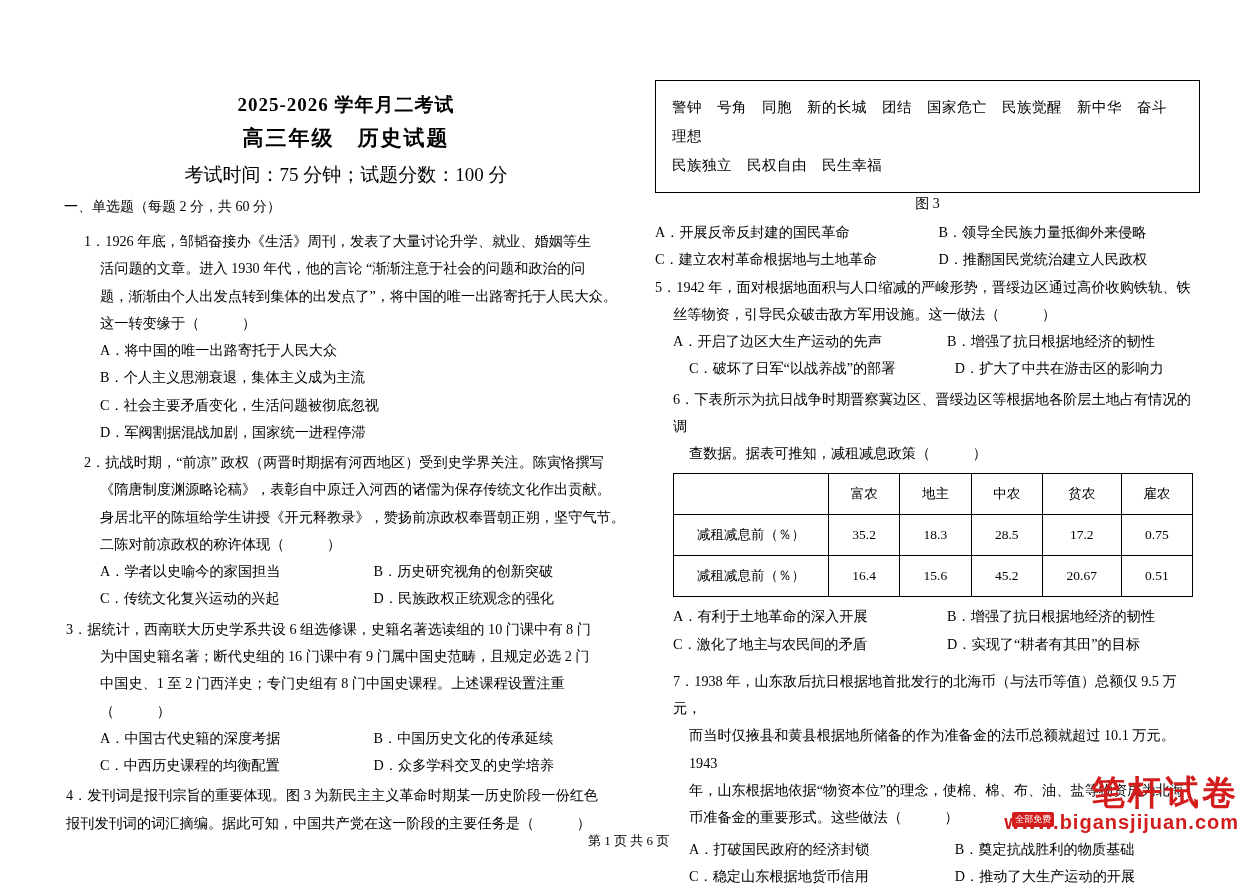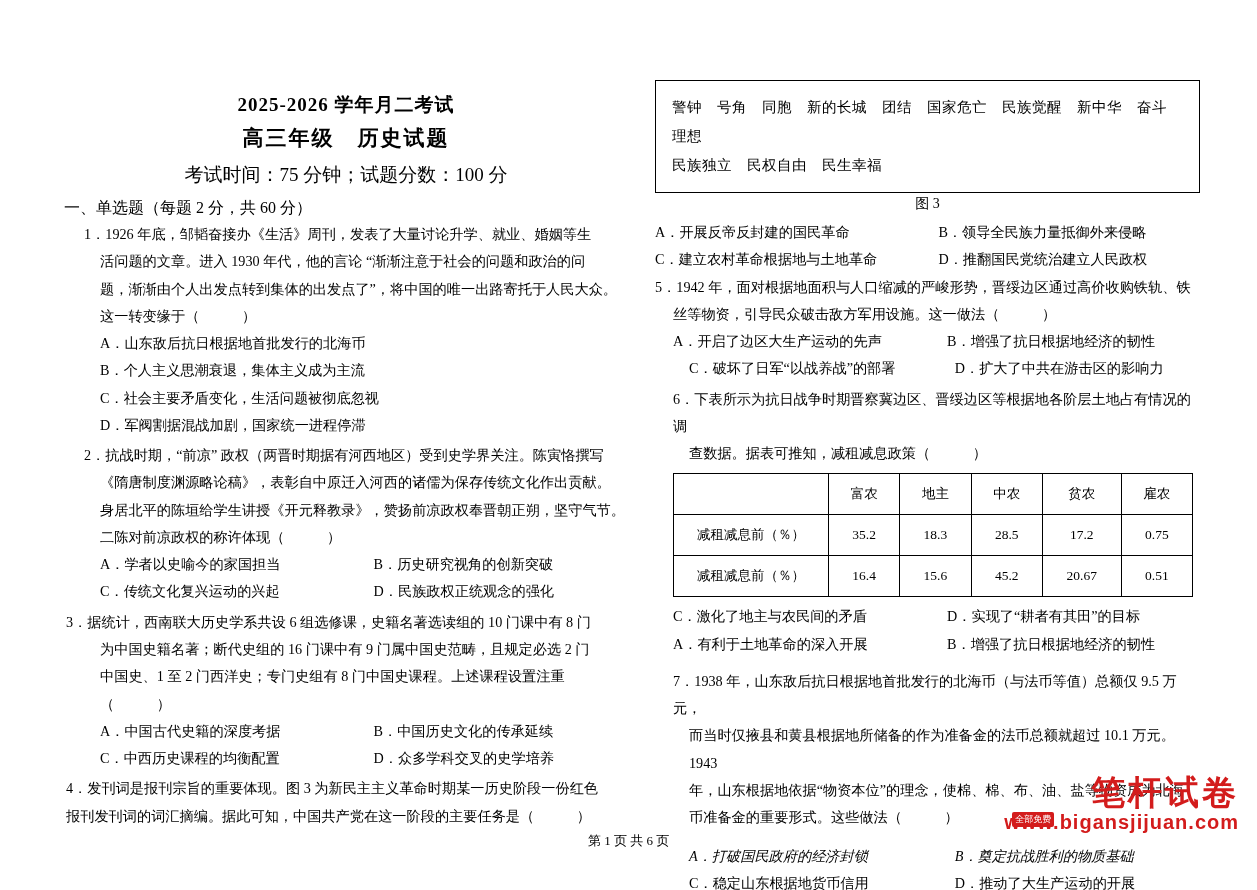--- a/index.html
+++ b/index.html
@@ -47,22 +47,22 @@
     letter-spacing: 2px;
     text-align: center;
     margin-bottom: 10px;
   }
   .subinfo {
     font-size: 19px;
     text-align: center;
     margin-bottom: 10px;
   }
   .sec-head {
-    font-size: 16px;
-    margin-bottom: 2px;
+    font-size: 14px;
+    margin-bottom: 12px;
     margin-left: -2px;
   }
   .q {
     font-size: 14.2px;
     line-height: 1.92;
     margin-bottom: 3px;
   }
   .indent1 { margin-left: 18px; }
   .indent2 { margin-left: 34px; }
   .opts-2col {
@@ -153,21 +153,21 @@
     <div class="title1">2025-2026 学年月二考试</div>
     <div class="title2">高三年级　历史试题</div>
     <div class="subinfo">考试时间：75 分钟；试题分数：100 分</div>
     <div class="sec-head">一、单选题（每题 2 分，共 60 分）</div>
 
     <div class="q">
       <div class="indent1">1．1926 年底，邹韬奋接办《生活》周刊，发表了大量讨论升学、就业、婚姻等生</div>
       <div class="indent2">活问题的文章。进入 1930 年代，他的言论 “渐渐注意于社会的问题和政治的问</div>
       <div class="indent2">题，渐渐由个人出发点转到集体的出发点了”，将中国的唯一出路寄托于人民大众。</div>
       <div class="indent2">这一转变缘于（　　　）</div>
-      <div class="opt-line indent2">A．山东敌后抗日根据地首批发行的北海币</div>
+      <div class="opt-line indent2">A．将中国的唯一出路寄托于人民大众</div>
       <div class="opt-line indent2">B．个人主义思潮衰退，集体主义成为主流</div>
       <div class="opt-line indent2">C．社会主要矛盾变化，生活问题被彻底忽视</div>
       <div class="opt-line indent2">D．军阀割据混战加剧，国家统一进程停滞</div>
     </div>
 
     <div class="q">
       <div class="indent1">2．抗战时期，“前凉”  政权（两晋时期据有河西地区）受到史学界关注。陈寅恪撰写</div>
       <div class="indent2">《隋唐制度渊源略论稿》，表彰自中原迁入河西的诸儒为保存传统文化作出贡献。</div>
       <div class="indent2">身居北平的陈垣给学生讲授《开元释教录》，赞扬前凉政权奉晋朝正朔，坚守气节。</div>
       <div class="indent2">二陈对前凉政权的称许体现（　　　）</div>
@@ -260,34 +260,34 @@
         <td>16.4</td>
         <td>15.6</td>
         <td>45.2</td>
         <td>20.67</td>
         <td>0.51</td>
       </tr>
     </tbody>
       </table>
 
     <div class="opts-2col indent1">
+      <div>A．有利于土地革命的深入开展</div>
+      <div>B．增强了抗日根据地经济的韧性</div>
+    </div>
+    <div class="opts-2col indent1">
       <div>C．激化了地主与农民间的矛盾</div>
       <div>D．实现了“耕者有其田”的目标</div>
-    </div>
-    <div class="opts-2col indent1">
-      <div>A．有利于土地革命的深入开展</div>
-      <div>B．增强了抗日根据地经济的韧性</div>
     </div>
 
     <div class="q" style="margin-top:10px;">
       <div class="indent1">7．1938 年，山东敌后抗日根据地首批发行的北海币（与法币等值）总额仅 9.5 万元，</div>
       <div class="indent2">而当时仅掖县和黄县根据地所储备的作为准备金的法币总额就超过 10.1 万元。1943</div>
       <div class="indent2">年，山东根据地依据“物资本位”的理念，使棉、棉、布、油、盐等物资成为北海</div>
       <div class="indent2">币准备金的重要形式。这些做法（　　　）</div>
-      <div class="opts-2col indent2" style="margin-top:11px;font-style:italic;">
+      <div class="opts-2col indent2" style="margin-top:4px;">
         <div>A．打破国民政府的经济封锁</div>
         <div>B．奠定抗战胜利的物质基础</div>
       </div>
       <div class="opts-2col indent2">
         <div>C．稳定山东根据地货币信用</div>
         <div>D．推动了大生产运动的开展</div>
       </div>
     </div>
 
   </div>

